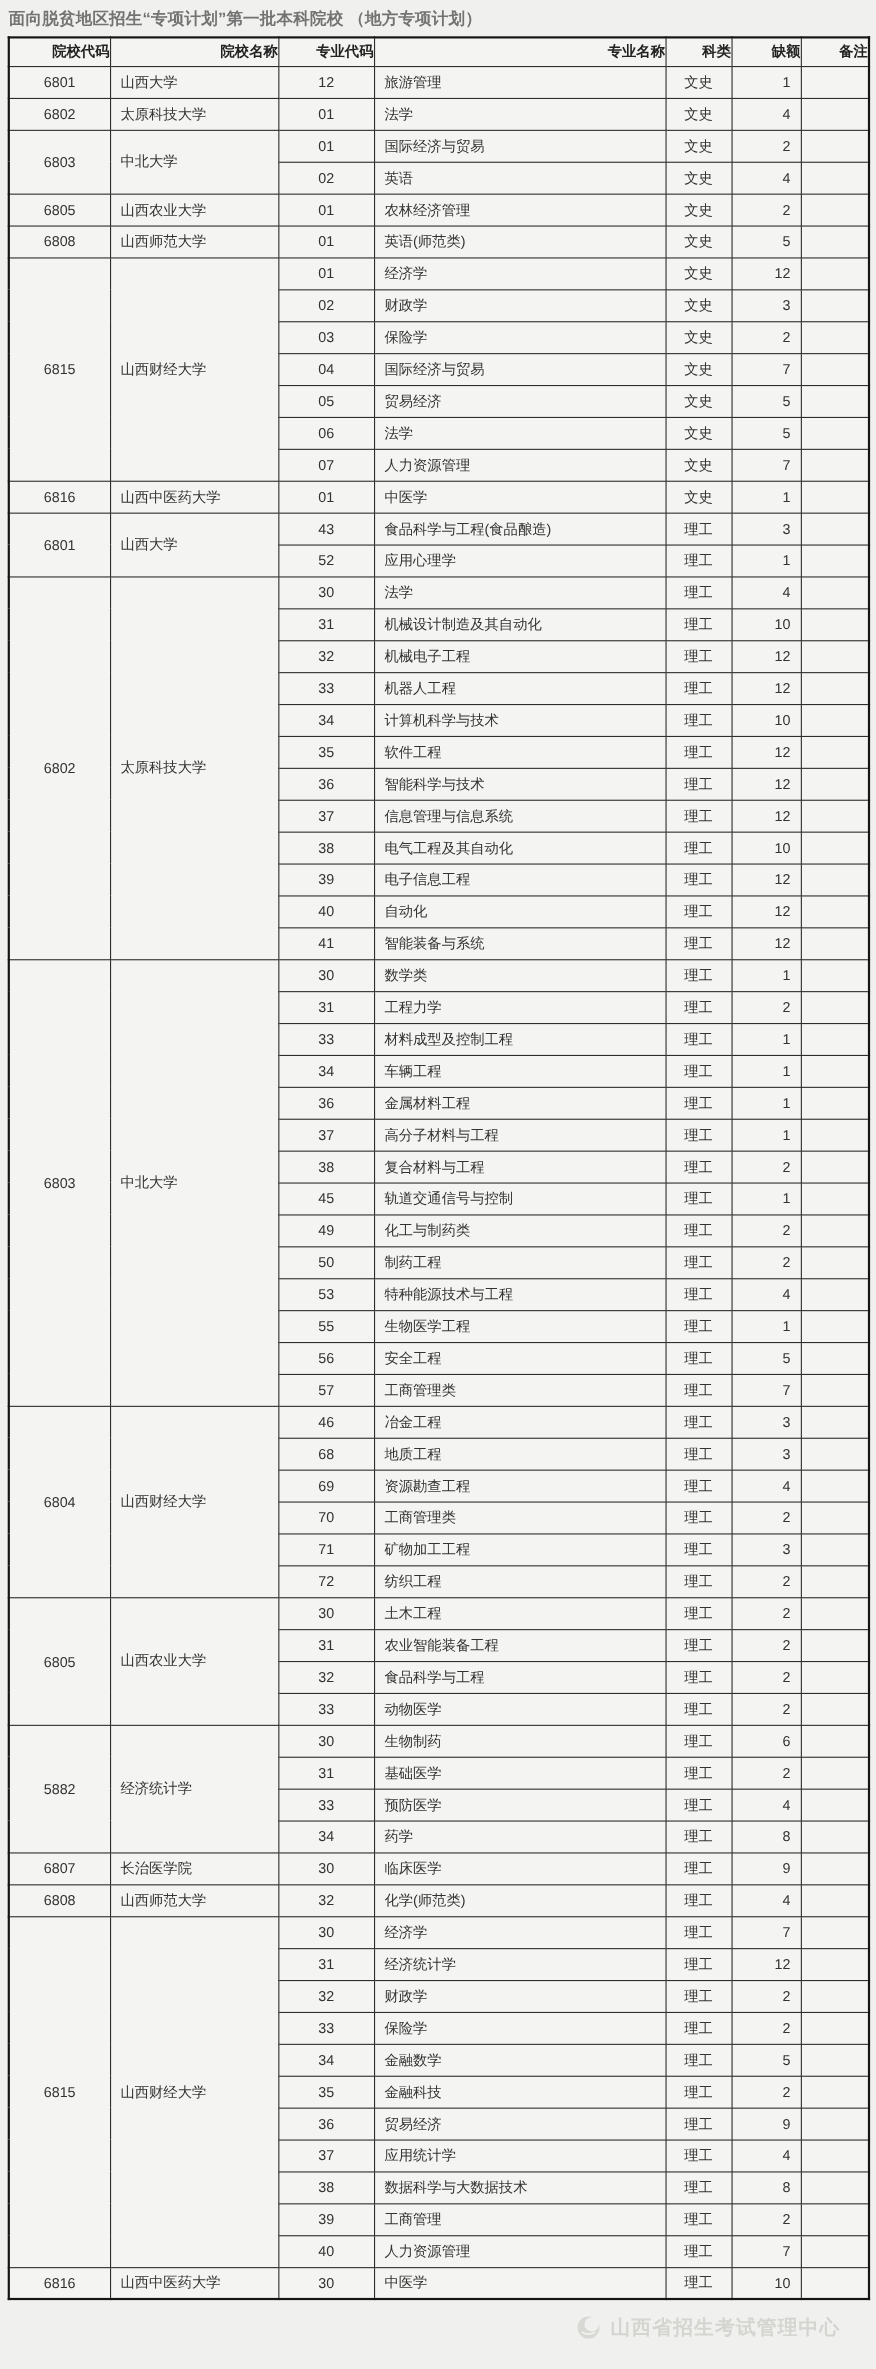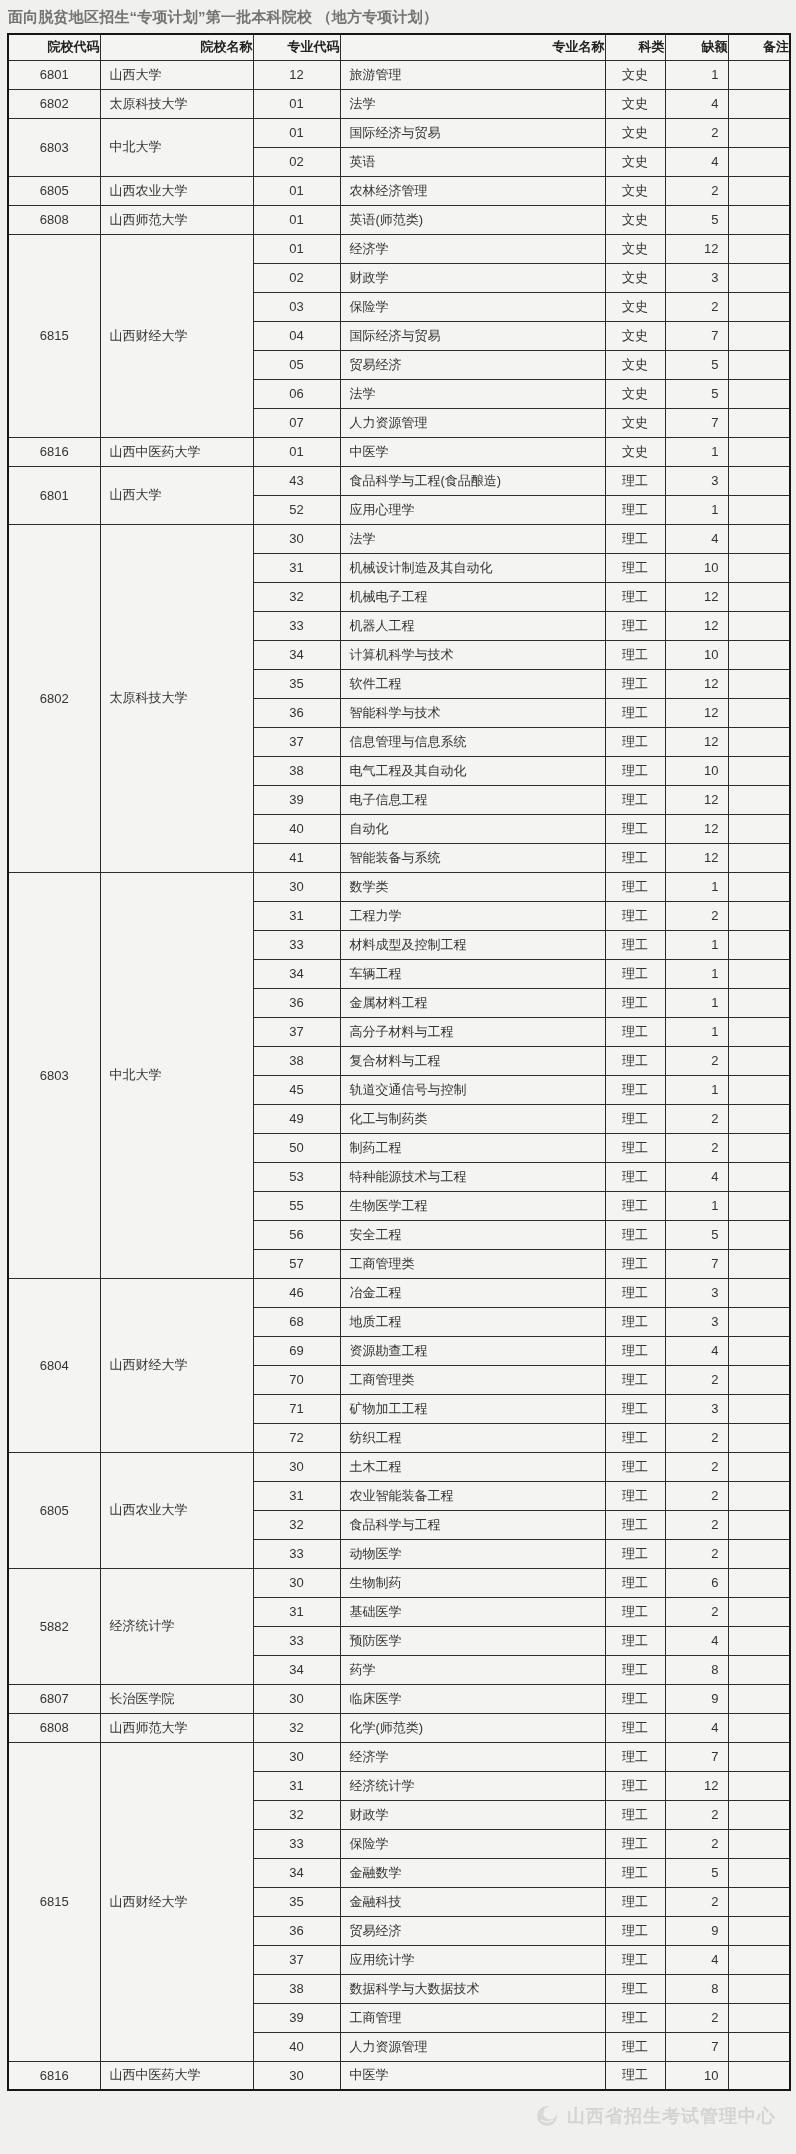--- a/index.html
+++ b/index.html
@@ -45,21 +45,21 @@
   table.quota-table td { height: 29px; }
   td.c-code, td.m-code, td.cat { text-align: center; }
   td.c-name, td.m-name { text-align: left; padding-left: 9px; }
   td.quota { text-align: right; padding-right: 9px; }
   td.note { background: #f4f4f2; }
   .footer {
     display: flex;
     justify-content: flex-end;
     align-items: center;
     gap: 7px;
-    margin: 12px 20px 0 0;
+    margin: 12px 32px 0 0;
   }
   .footer-logo { width: 26px; height: 26px; }
   .footer-text {
     font-size: 18px;
     font-weight: bold;
     color: #d4d4d0;
     letter-spacing: 1px;
   }
 </style>
 </head>

